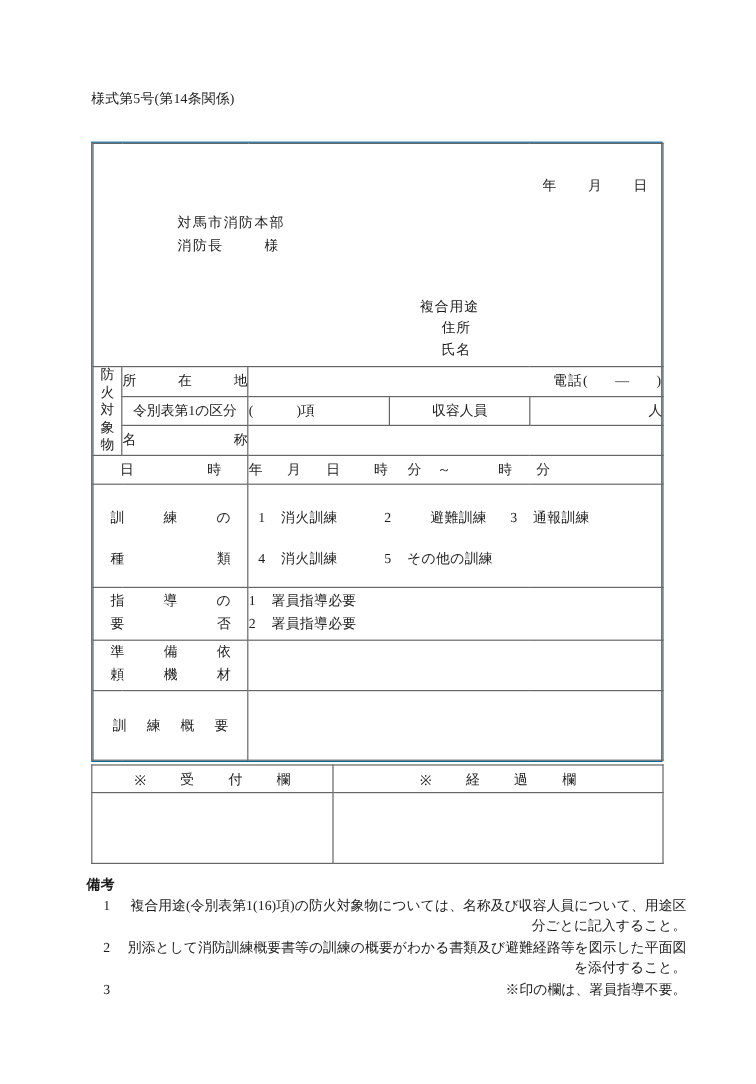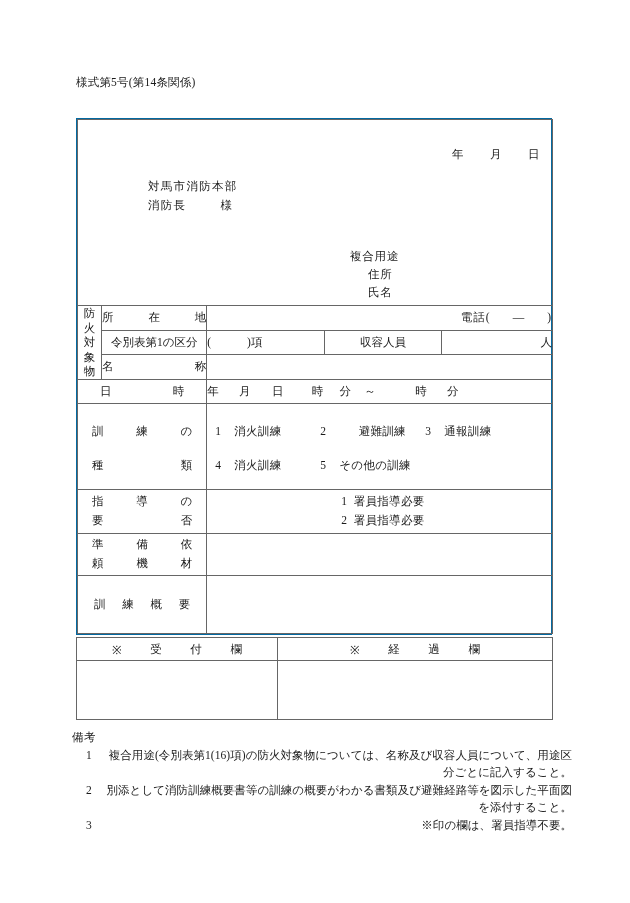--- a/index.html
+++ b/index.html
@@ -183,21 +183,20 @@
   .vlbl2 .l2 { position: absolute; left: 0; right: 0; top: 54px; }
 
   .two-line-lbl {
     line-height: 19px;
     padding: 4px 7px;
   }
 
   .guide-opts {
     padding: 4px 8px;
     line-height: 19px;
-    text-align: center;
   }
   .guide-opts .num { display: inline-block; width: 19px; }
 
   
   table.bt {
     border-collapse: collapse;
     width: 476px;
     table-layout: fixed;
   }
   table.bt td {
@@ -220,20 +219,21 @@
   
   .remarks {
     position: absolute;
     left: 72px;
     top: 730px;
     width: 500px;
     font-size: 11.5px;
   }
   .remarks-title {
     letter-spacing: 0.5px;
+    font-weight: bold;
   }
   .remark-item {
     display: flex;
     margin-top: 2px;
     line-height: 16.5px;
   }
   .remark-num {
     width: 26px;
     flex: 0 0 26px;
     text-align: left;

